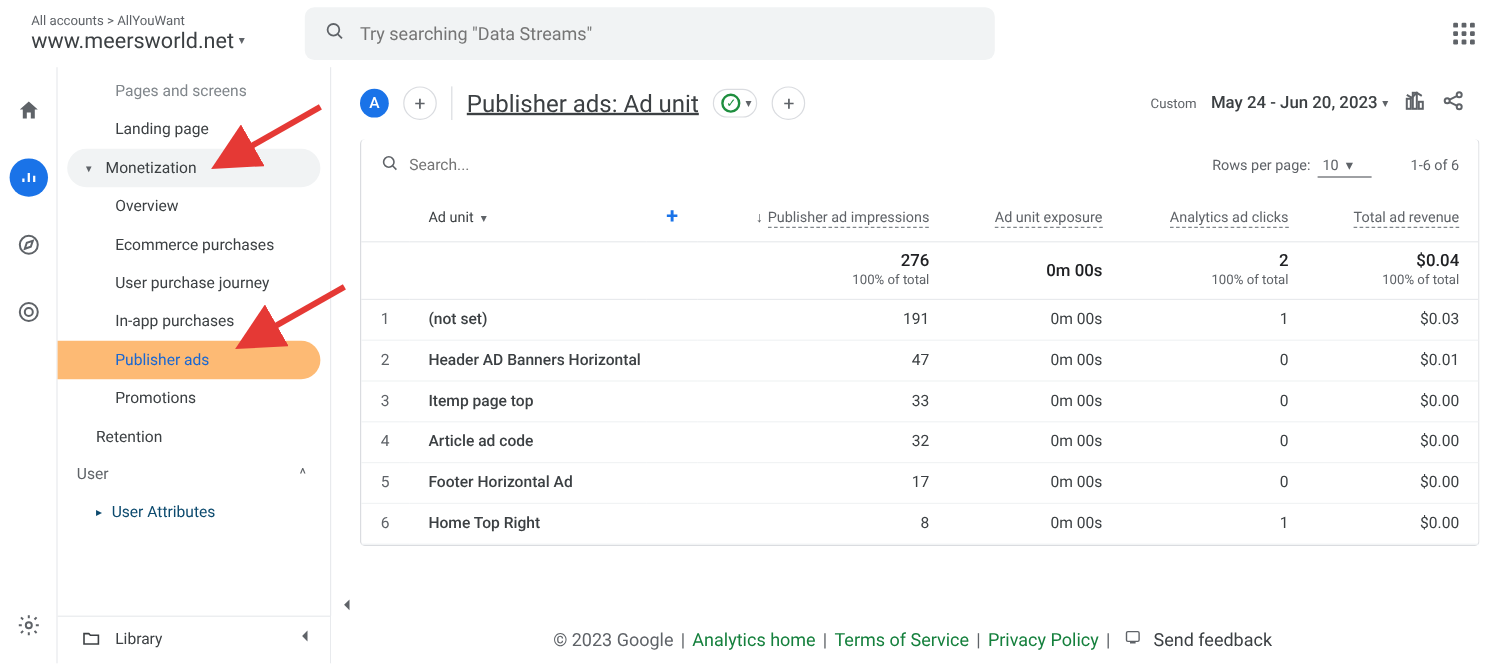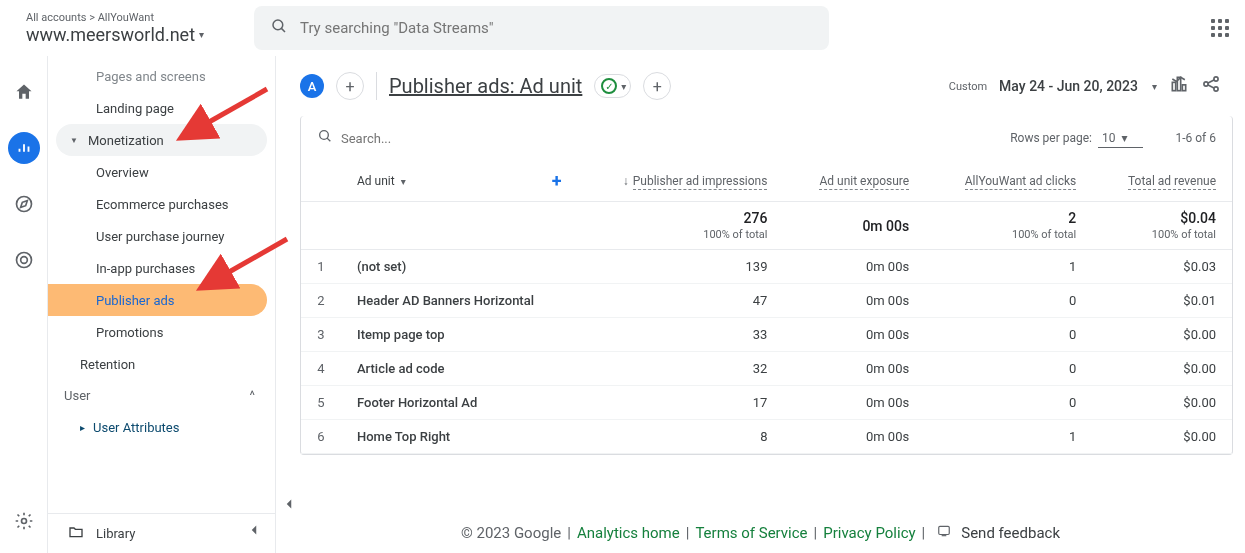--- a/index.html
+++ b/index.html
@@ -47,21 +47,21 @@
   .toolbar { height: 60px; display: flex; align-items: center; padding: 0 24px; gap: 12px; }
   .avatar-a { width: 24px; height: 24px; border-radius: 50%; background: #1a73e8; color: #fff; display: flex; align-items: center; justify-content: center; font-size: 13px; font-weight: 500; }
   .circ-btn { width: 28px; height: 28px; border-radius: 50%; border: 1px solid #dadce0; display: flex; align-items: center; justify-content: center; color: #5f6368; cursor: pointer; font-size: 16px; }
   .vbar { width: 1px; height: 28px; background: #dadce0; }
   .title { font-size: 20px; color: #3c4043; text-decoration: underline; }
   .check-pill { border: 1px solid #dadce0; border-radius: 12px; height: 24px; padding: 0 4px 0 6px; display: flex; align-items: center; gap: 4px; cursor: pointer; }
   .check-ico { width: 16px; height: 16px; border: 2px solid #1e8e3e; border-radius: 50%; display: flex; align-items: center; justify-content: center; color: #1e8e3e; font-size: 10px; }
   
   .toolbar-right { margin-left: auto; display: flex; align-items: center; gap: 12px; }
   .custom-lbl { font-size: 11px; color: #5f6368; }
-  .date-range { font-size: 14px; color: #3c4043; font-weight: 500; display:flex; align-items:center; gap:14px; cursor:pointer;}
+  .date-range { font-size: 14px; color: #3c4043; font-weight: 500; display:flex; align-items:center; gap:4px; cursor:pointer;}
   .tb-icon { color: #5f6368; cursor: pointer; }
   
   .content { flex:1; padding: 0 12px 0 24px; overflow: hidden; }
   .card { border: 1px solid #dadce0; border-radius: 4px; border-top: none; }
   .filter-row { height: 44px; display: flex; align-items: center; padding: 0 16px; gap: 8px; }
   .filter-row input { border: none; outline: none; font-size: 13px; flex:1; }
   .rpp { font-size: 12px; color: #5f6368; display: flex; align-items: center; gap: 6px; }
   .rpp-sel { font-size: 12px; padding: 2px 16px 2px 4px; border:none; border-bottom:1px solid #5f6368; position:relative;text-align:center;}
   .pager { font-size: 12px; color: #5f6368; margin-left: 24px; }
   
@@ -250,40 +250,40 @@
         <table>
           <thead>
             <tr>
               <th style="width:40px"></th>
               <th class="adunit">
                 <span>Ad unit</span> &nbsp;<span class="caret-down">▾</span>
               </th>
               <th style="width:40px"><span class="plus-col">+</span></th>
               <th><span class="sort-arrow">↓</span><span class="dashed">Publisher ad impressions</span></th>
               <th><span class="dashed">Ad unit exposure</span></th>
-              <th><span class="dashed">AllYouWant ad clicks</span></th>
+              <th><span class="dashed">Analytics ad clicks</span></th>
               <th><span class="dashed">Total ad revenue</span></th>
             </tr>
             <tr class="totals">
               <td></td>
                 <td></td>
                 <td></td>
               <td><span class="val">276</span><span class="pct">100% of total</span></td>
               <td>
                   <span class="val">0m 00s</span>
                 </td>
               <td><span class="val">2</span><span class="pct">100% of total</span></td>
               <td><span class="val">$0.04</span><span class="pct">100% of total</span></td>
             </tr>
           </thead>
           <tbody id="tbody">
               <tr>
                 <td class="idx">1</td>
                 <td class="name" colspan="2">(not set)</td>
-                <td>139</td>
+                <td>191</td>
                 <td>0m 00s</td>
                 <td>1</td>
                 <td>$0.03</td>
               </tr>
               <tr>
                 <td class="idx">2</td>
                 <td class="name" colspan="2">Header AD Banners Horizontal</td>
                 <td>47</td>
                 <td>0m 00s</td>
                 <td>0</td>

